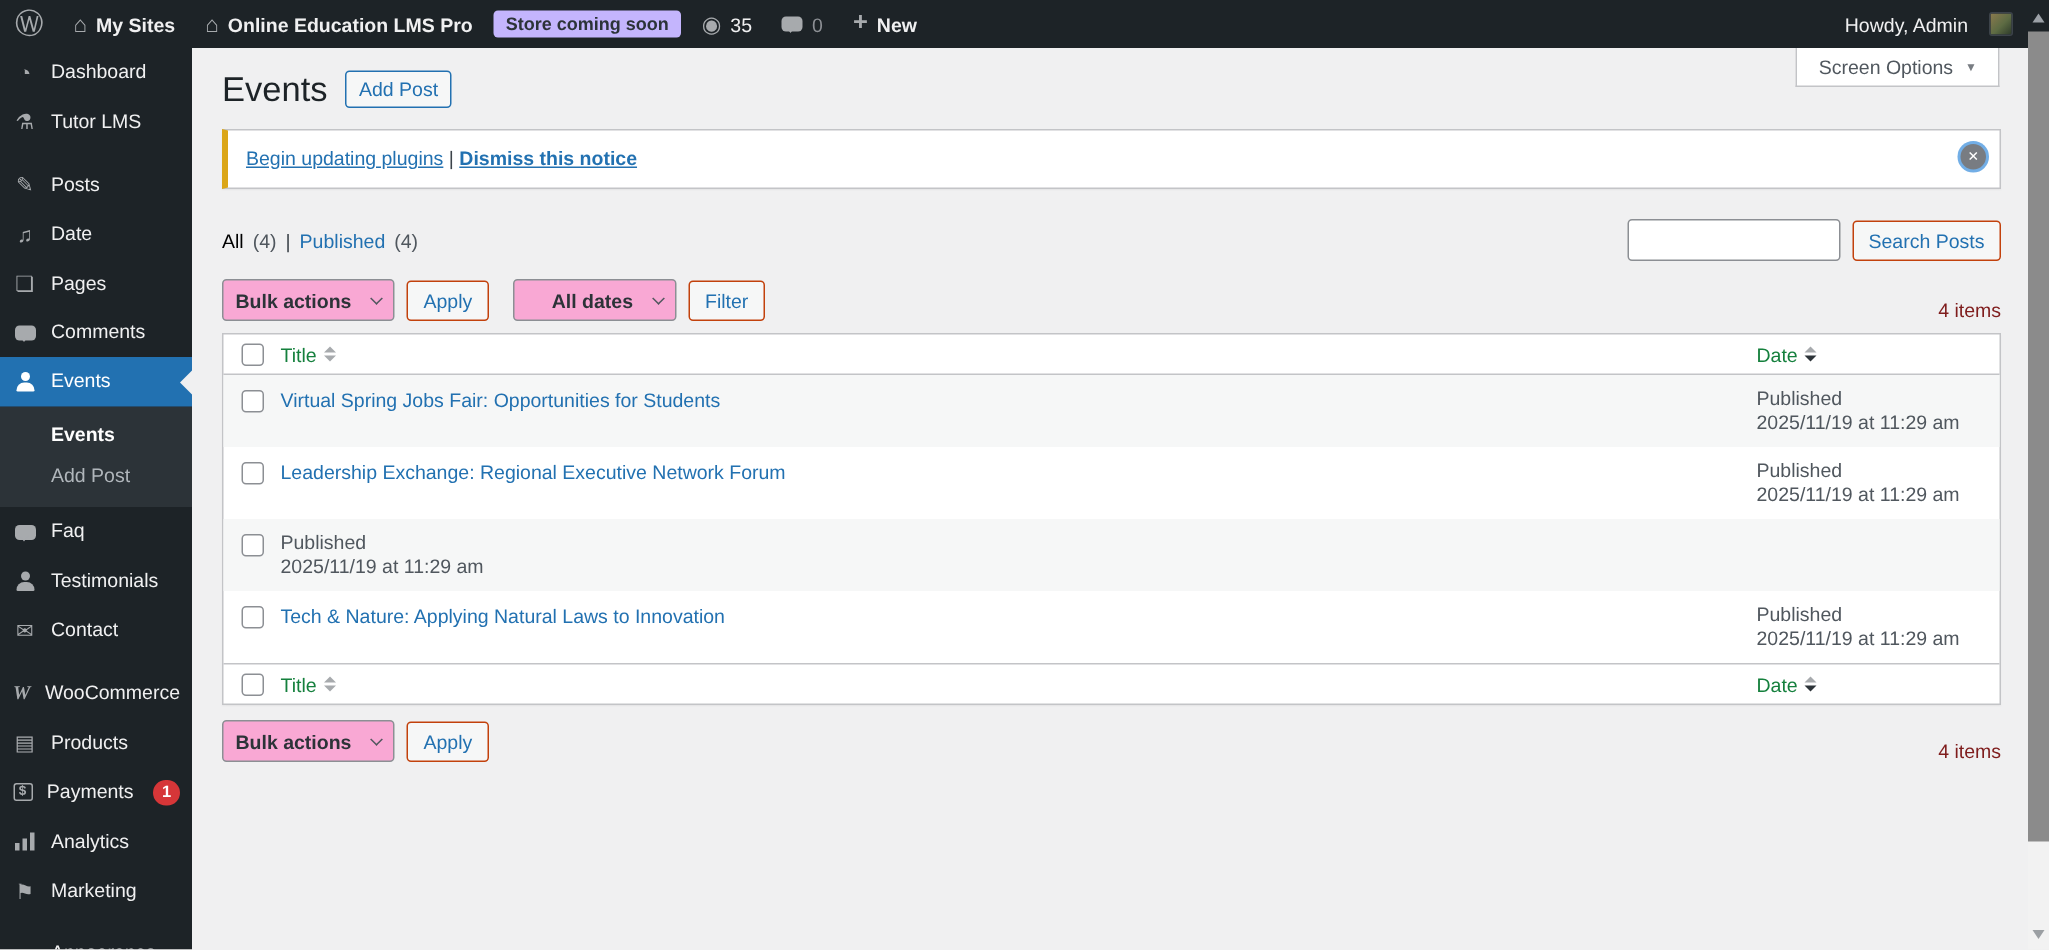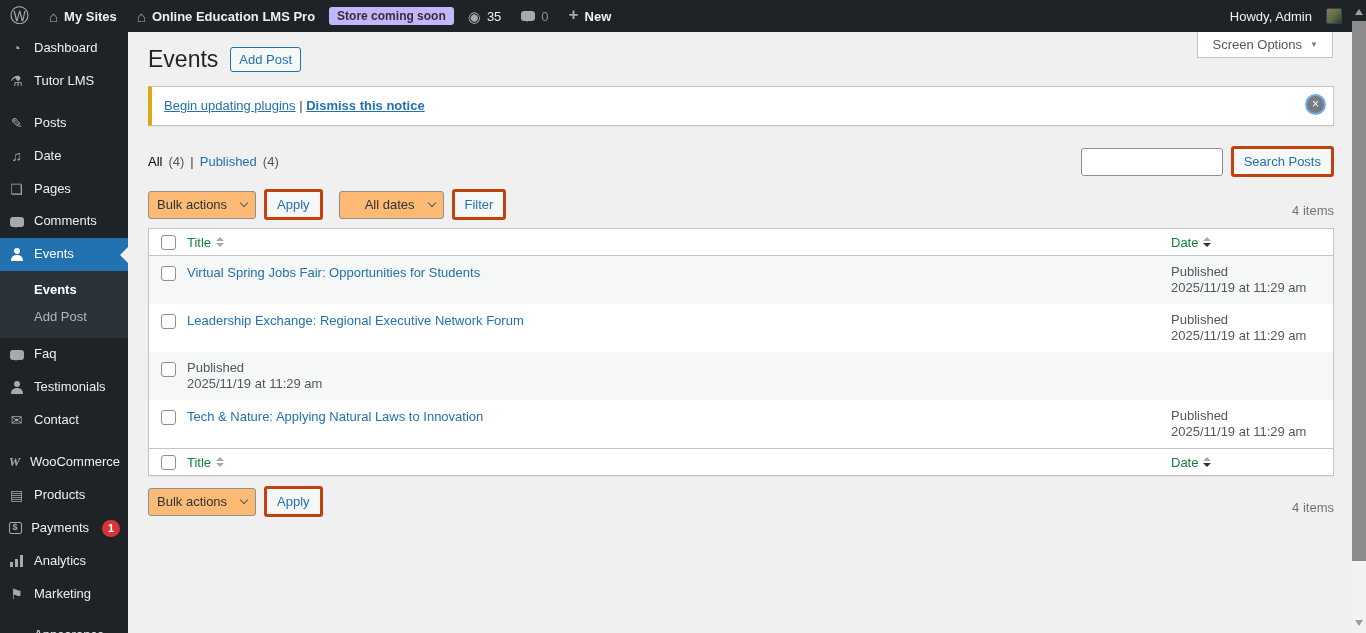--- a/index.html
+++ b/index.html
@@ -108,34 +108,34 @@
   .subsubsub .current-view { font-weight:normal; color:#000; }
   .subsubsub a { color:#2271b1; }
   .subsubsub .count { color:#50575e; font-weight:400; }
   .subsubsub .sep { color:#3c434a; }
   .search-box { display:flex; align-items:center; gap:8px; }
   .search-input {
     width:142px; height:28px; border:1px solid #8c8f94; border-radius:3px;
     background:#fff; padding:0 8px; font-size:13px; font-family:inherit;
   }
   .btn-secondary {
-    font-size:13px; padding:5px 10px; background:#f6f7f7; border:3px solid #c2410c;
+    font-size:13px; padding:5px 10px; background:#f6f7f7; border:1px solid #c2410c;
     color:#2271b1; border-radius:3px; cursor:pointer; white-space:nowrap;
   }
 
   .tablenav { display:flex; justify-content:space-between; align-items:center; margin-top:12px; }
   .tablenav-left { display:flex; align-items:center; gap:8px; }
   .faux-select {
     display:inline-flex; align-items:center; justify-content:space-between;
-    border:1px solid #8c8f94; border-radius:3px; background:#fdba74; height:28px;
-    padding:0 8px; color:#2c3338; cursor:pointer; gap:14px; font-size:13px;
+    border:1px solid #8c8f94; border-radius:3px; background:#f9a8d4; height:28px;
+    padding:0 8px; color:#2c3338; cursor:pointer; gap:14px; font-size:13px;font-weight:bold;
   }
   .chev { width:6px; height:6px; border-right:1.5px solid #50575e; border-bottom:1.5px solid #50575e; transform:rotate(45deg); margin-top:-3px; }
   .sel-dates { margin-left:8px;padding-left:25px; }
-  .items-count { color:#737373;margin-top:12px; }
+  .items-count { color:#7f1d1d;margin-top:12px; }
 
   
   .list-table { margin-top:8px; background:#fff; border:1px solid #c3c4c7; box-shadow:0 1px 1px rgba(0,0,0,.04); }
   .t-head, .t-foot { display:flex; align-items:center; height:27px; }
   .t-head { border-bottom:1px solid #c3c4c7; }
   .t-foot { border-top:1px solid #c3c4c7; }
   .col-cb { flex:0 0 38px; display:flex; justify-content:center; }
   .col-title { flex:1; }
   .col-date { flex:0 0 162px; }
   .col-header-label { color:#15803d; cursor:pointer; display:inline-flex; align-items:center; }

